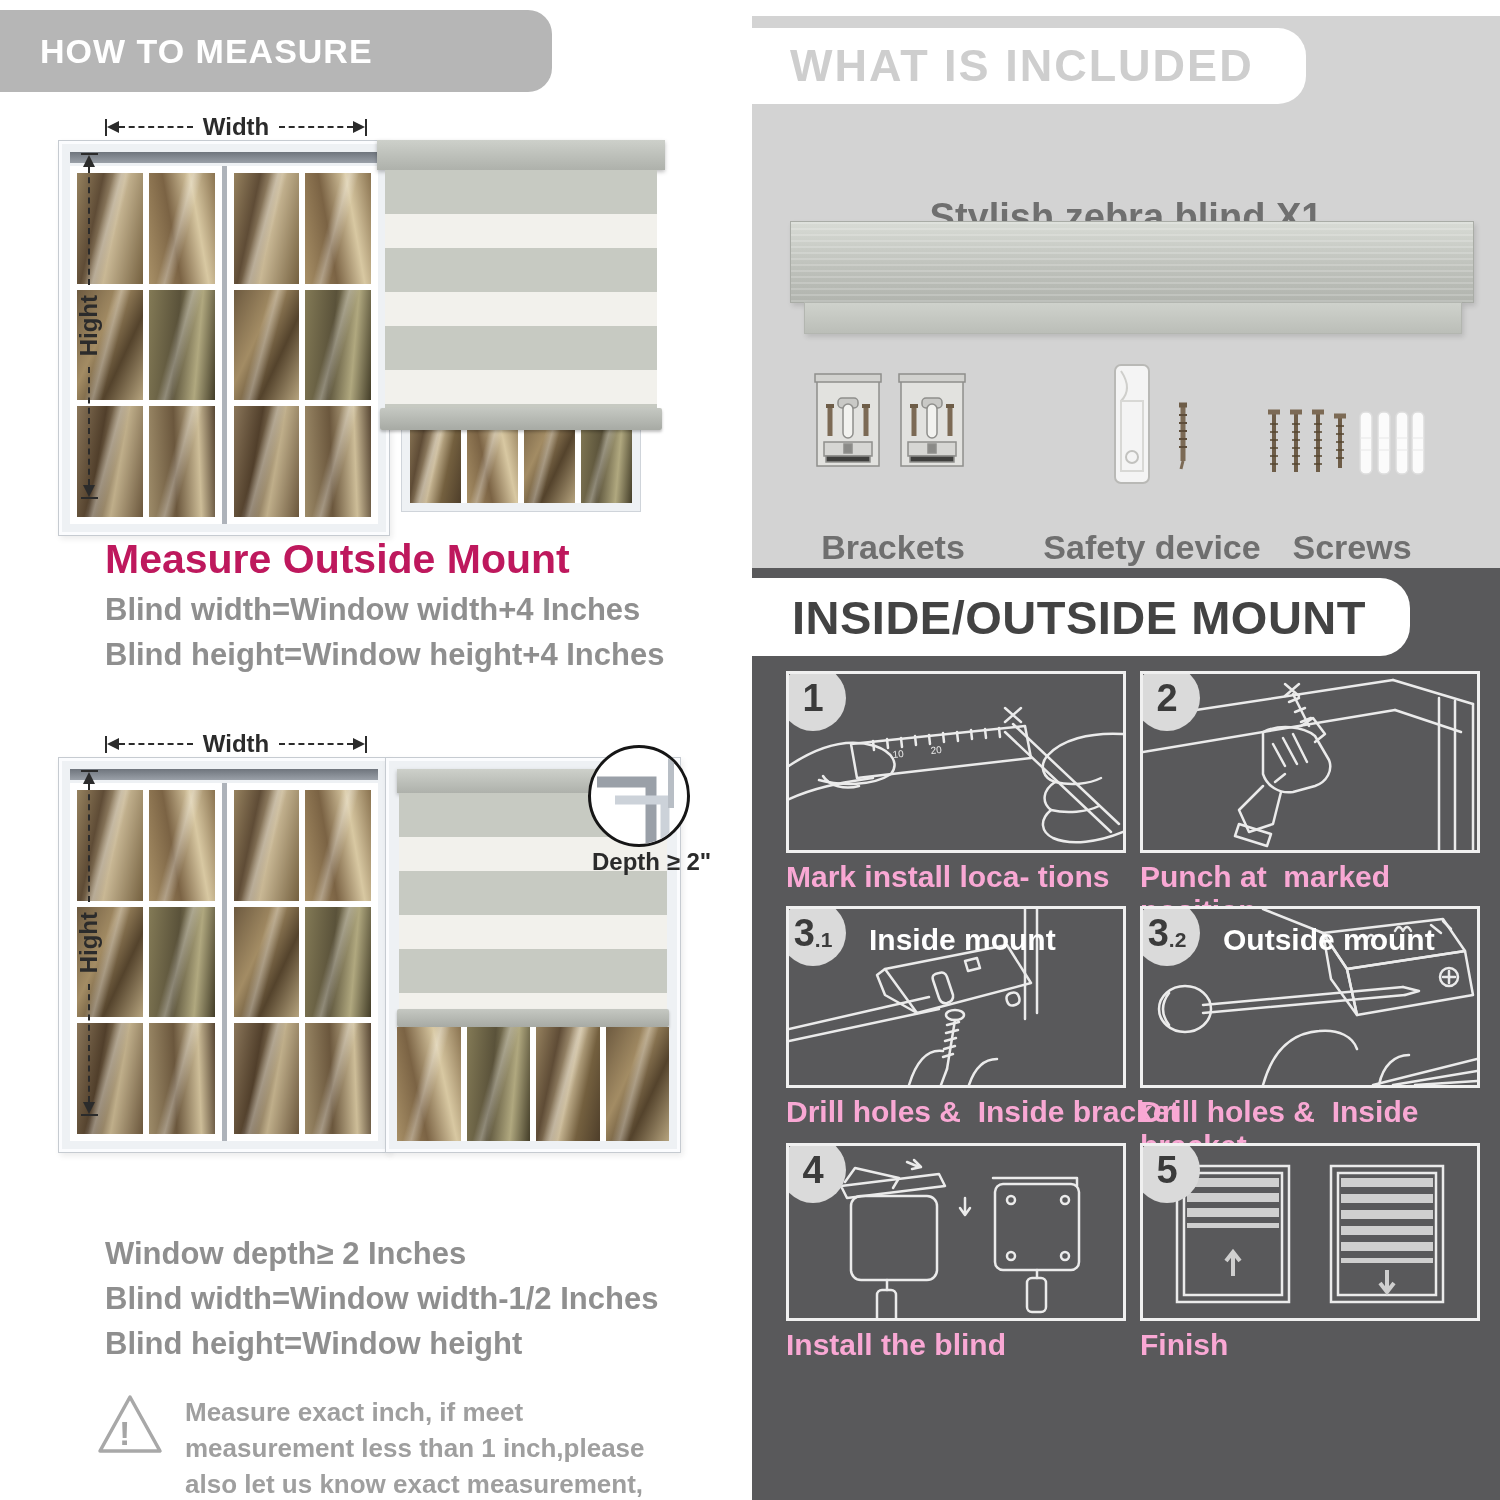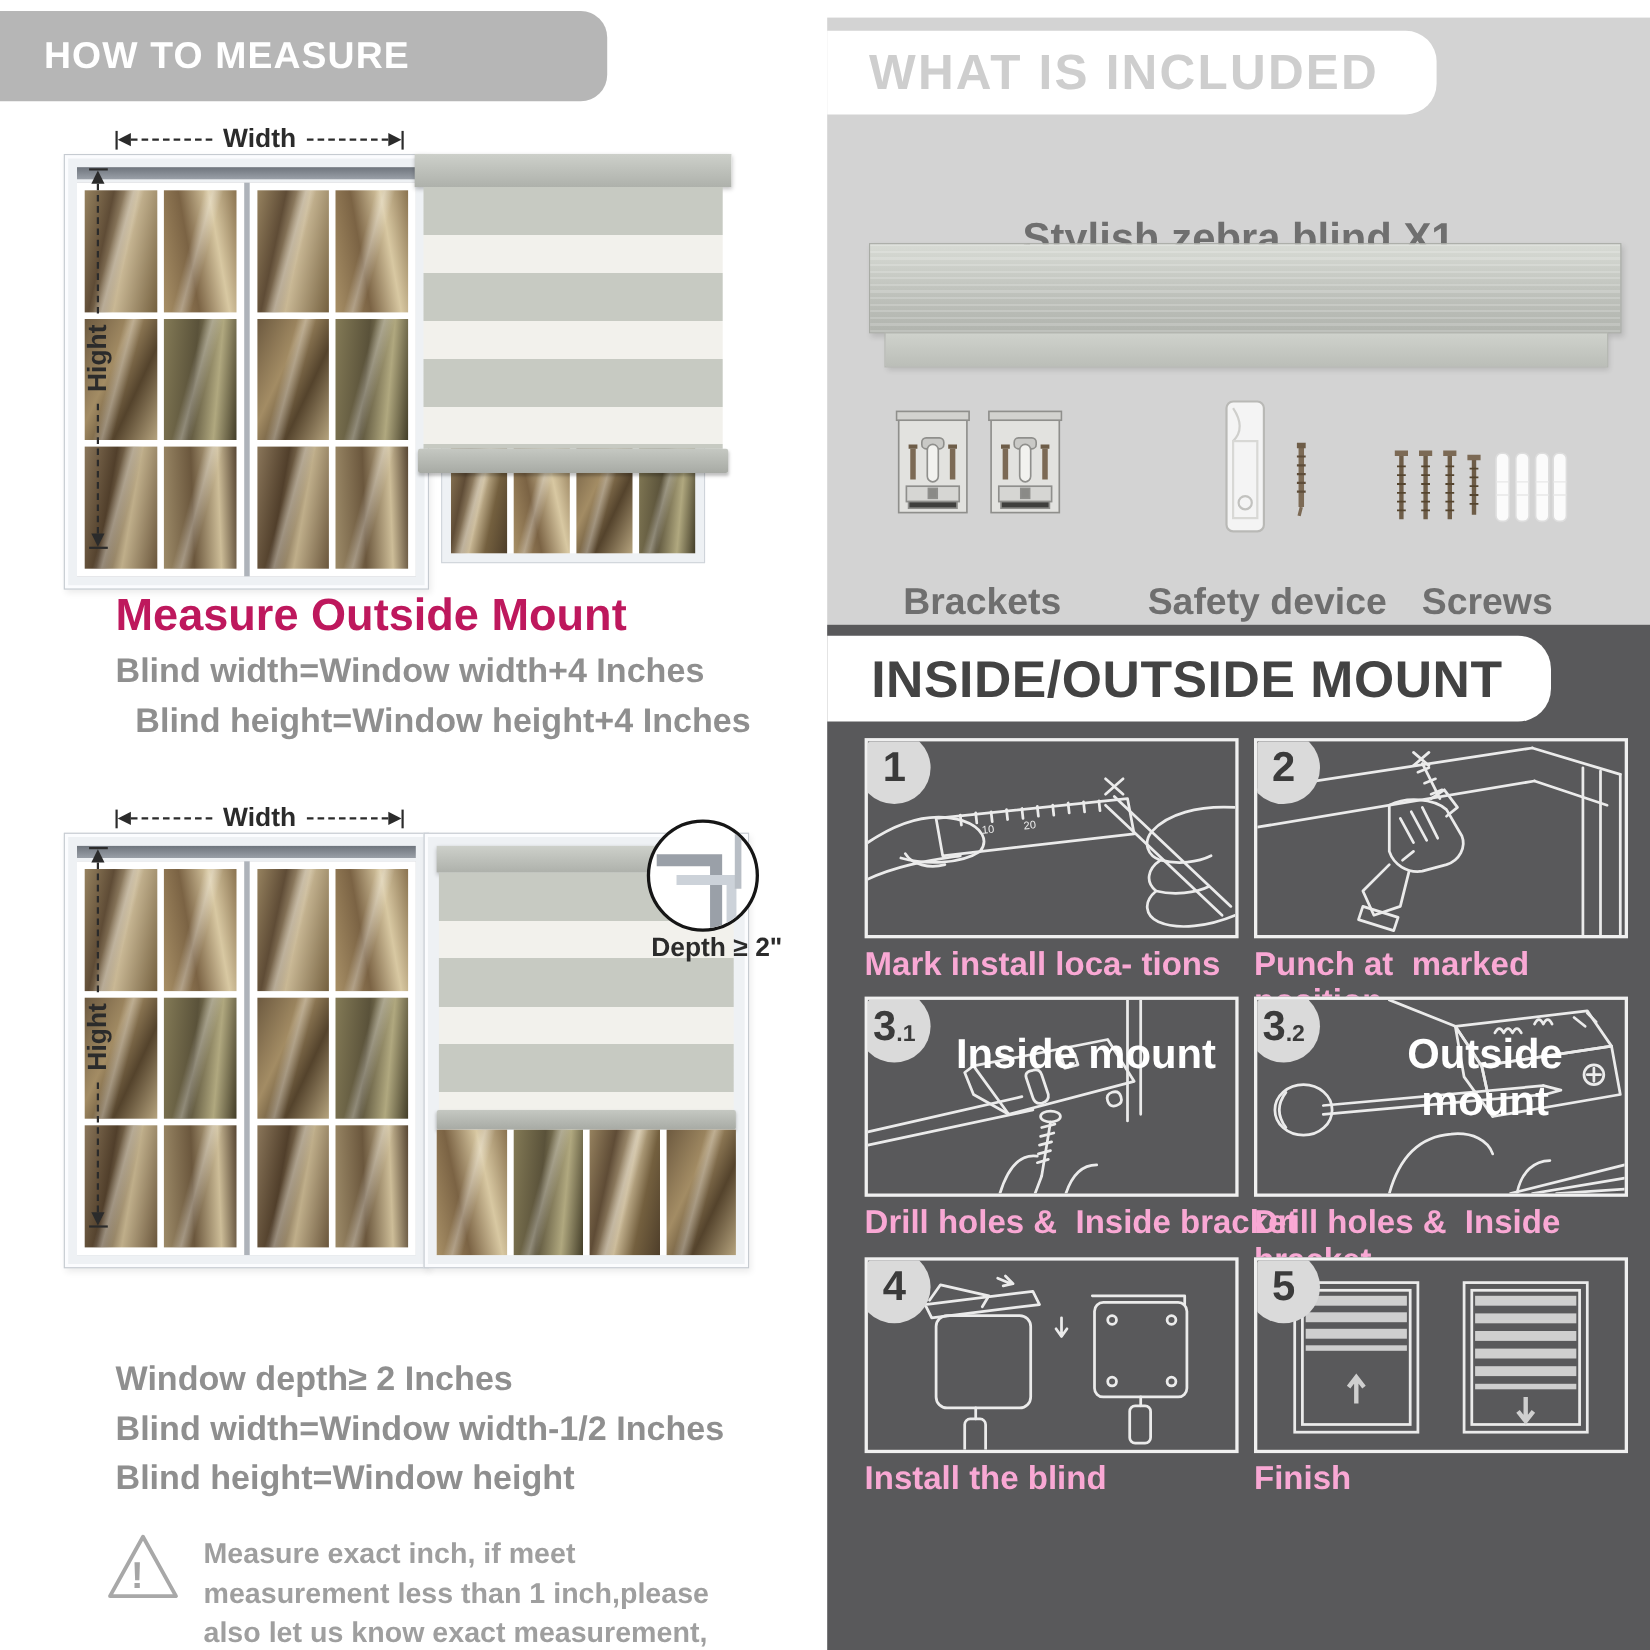--- a/index.html
+++ b/index.html
@@ -82,21 +82,21 @@
   .inc-label{position:absolute;top:488px;font-weight:700;font-size:34px;color:#6f6f6f;text-align:center;margin-top:24px;}
 
   
   #right-bottom{left:752px;top:568px;width:748px;height:932px;background:#59595b;}
   .panel{position:absolute;width:334px;height:176px;border:3px solid #f0f0f0;overflow:hidden;background:#59595b;}
   .panel svg{position:absolute;inset:0;}
   .badge{position:absolute;top:-9px;left:-9px;width:66px;height:66px;border-radius:50%;background:#dadada;
          display:flex;align-items:center;justify-content:center;z-index:3;}
   .badge .n{font-weight:700;font-size:38px;color:#3b3b3b;line-height:1;}
   .badge .s{font-weight:700;font-size:21px;color:#3b3b3b;margin-top:14px;}
-  .tag{position:absolute;left:80px;top:29px;font-weight:700;font-size:38px;color:#ffffff;z-index:3;text-align:center;}
+  .tag{position:absolute;left:80px;top:14px;font-weight:700;font-size:30px;color:#ffffff;z-index:3;text-align:center;}
   .caption{position:absolute;font-weight:700;font-size:30px;color:#f9a8d4;white-space:pre-wrap;}
 
   
   #warn-glyph{position:absolute;left:119px;top:1414px;font-weight:700;font-size:34px;color:#a5a5a5;}
 
   
   #depth-circle{position:absolute;left:588px;top:745px;width:96px;height:96px;border-radius:50%;
                 border:3px solid #161616;background:#ffffff;overflow:hidden;z-index:7;}
 </style>
 </head>
@@ -165,21 +165,21 @@
         <div class="pane g4"></div>
       </div>
     </div>
     <div class="cassette" style="left:-8px;right:-8px;top:0;height:30px;"></div>
     <div class="fabric" style="left:0;right:0;top:30px;height:238px;"></div>
     <div class="rail" style="left:-5px;right:-5px;top:268px;height:22px;"></div>
   </div>
 
   <div class="sec-title" style="left:105px;top:536px;">Measure Outside Mount</div>
   <div class="body-line" style="left:105px;top:592px;">Blind width=Window width+4 Inches</div>
-  <div class="body-line" style="left:105px;top:637px;margin-left:18px;">Blind height=Window height+4 Inches</div>
+  <div class="body-line" style="left:105px;top:637px;">Blind height=Window height+4 Inches</div>
 
   <div class="h-dim" style="left:105px;top:735px;width:262px;">
     <span class="tick"></span>
     <span class="arr-l"></span>
     <span class="dash"></span>
     <span class="dim-lbl">Width</span>
     <span class="dash"></span>
     <span class="arr-r"></span>
     <span class="tick"></span>
   </div>

